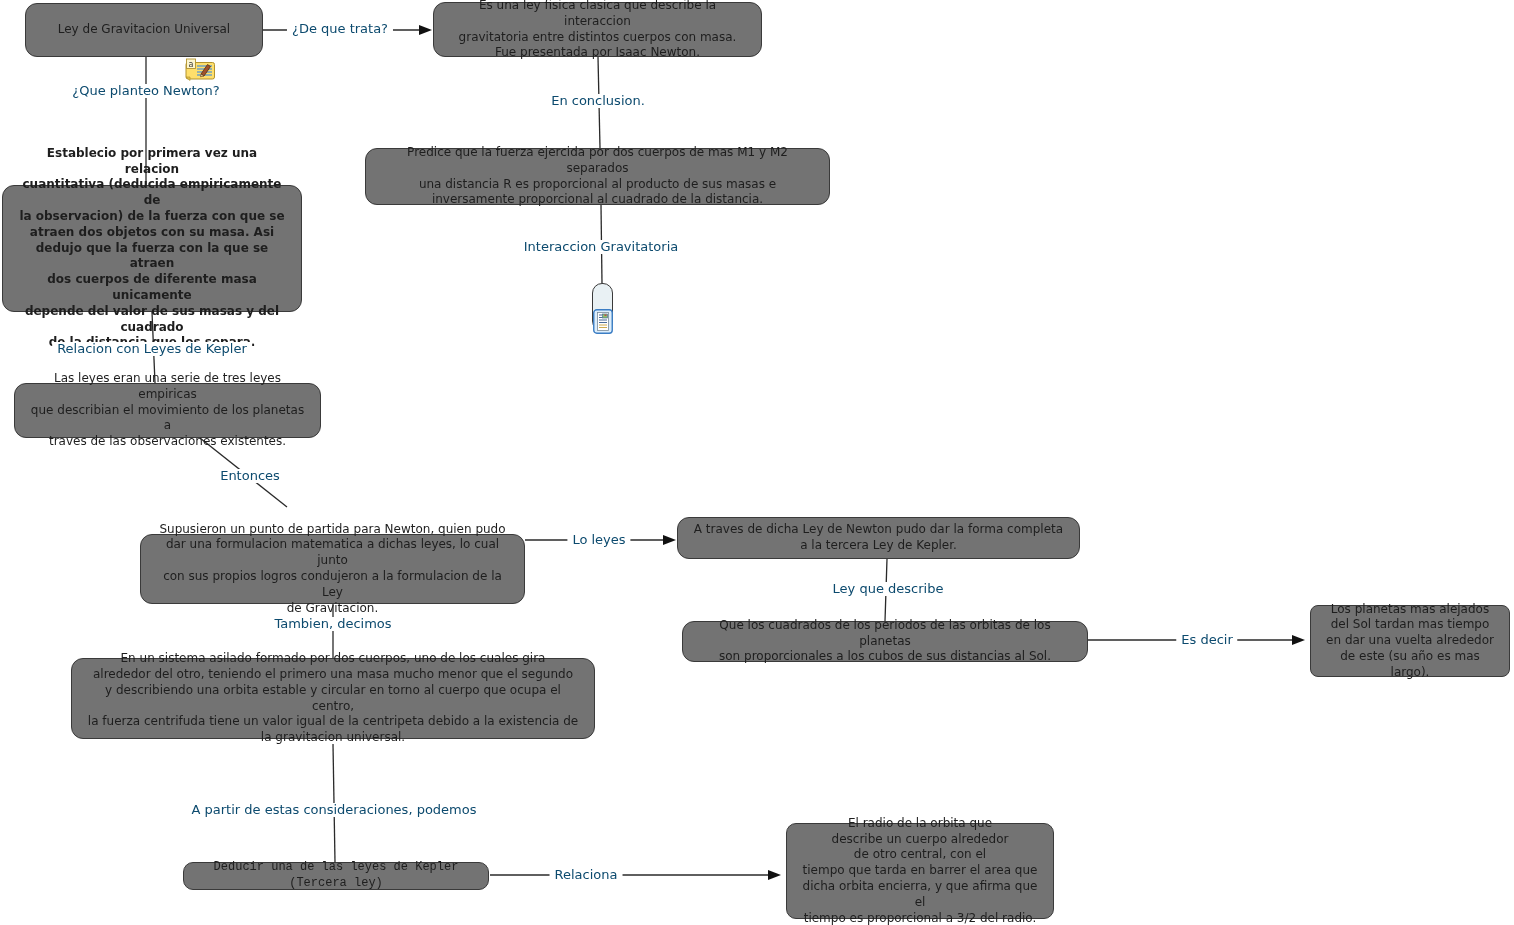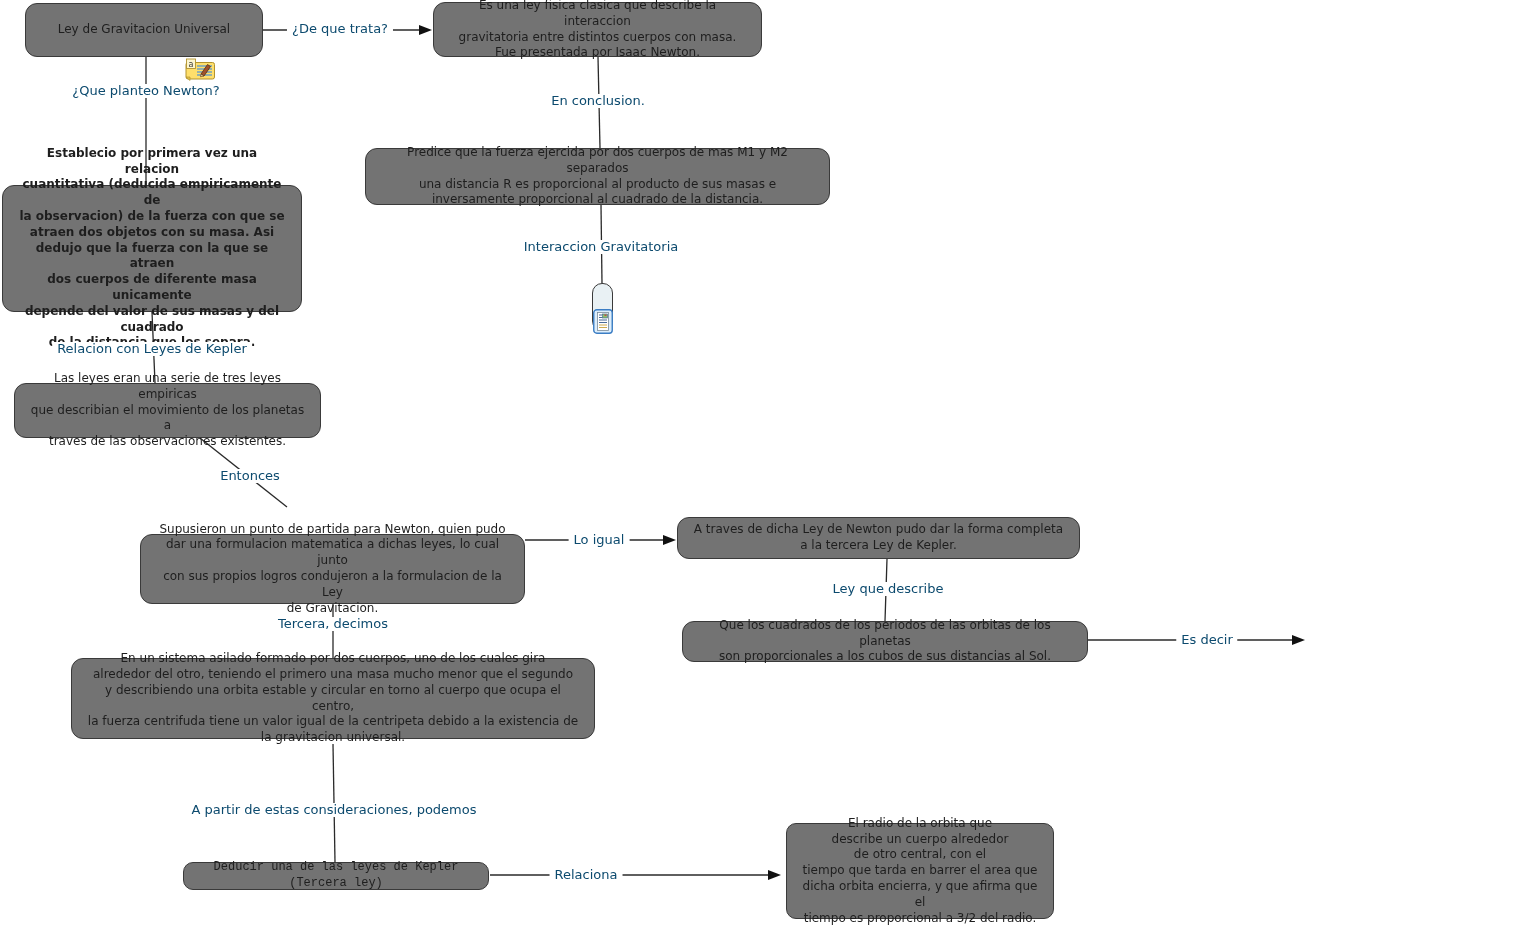--- a/index.html
+++ b/index.html
@@ -75,20 +75,24 @@
 dar una formulacion matematica a dichas leyes, lo cual junto
 con sus propios logros condujeron a la formulacion de la Ley
 de Gravitacion.</div>
 
   <div class="node" style="left:682px;top:621px;width:406px;height:41px;">Que los cuadrados de los periodos de las orbitas de los planetas
 son proporcionales a los cubos de sus distancias al Sol.</div>
 
   <div class="node" style="left:677px;top:517px;width:403px;height:42px;">A traves de dicha Ley de Newton pudo dar la forma completa
 a la tercera Ley de Kepler.</div>
 
+  <div class="node" style="left:1310px;top:605px;width:200px;height:72px;border-radius:8px;">Los planetas mas alejados
+del Sol tardan mas tiempo
+en dar una vuelta alrededor
+de este (su año es mas largo).</div>
 
   <div class="node" style="left:365px;top:148px;width:465px;height:57px;">Predice que la fuerza ejercida por dos cuerpos de mas M1 y M2 separados
 una distancia R es proporcional al producto de sus masas e
 inversamente proporcional al cuadrado de la distancia.</div>
 
   <div class="node" style="left:71px;top:658px;width:524px;height:81px;">En un sistema asilado formado por dos cuerpos, uno de los cuales gira
 alrededor del otro, teniendo el primero una masa mucho menor que el segundo
 y describiendo una orbita estable y circular en torno al cuerpo que ocupa el centro,
 la fuerza centrifuda tiene un valor igual de la centripeta debido a la existencia de
 la gravitacion universal.</div>
@@ -133,27 +137,27 @@
   <div class="link-label" style="left:340px;top:29px;">¿De que trata?</div>
 
   <div class="link-label" style="left:146px;top:91px;">¿Que planteo Newton?</div>
 
   <div class="link-label" style="left:598px;top:101px;">En conclusion.</div>
 
   <div class="link-label" style="left:152px;top:349px;">Relacion con Leyes de Kepler</div>
 
   <div class="link-label" style="left:250px;top:476px;">Entonces</div>
 
-  <div class="link-label" style="left:599px;top:540px;">Lo igual</div>
+  <div class="link-label" style="left:599px;top:540px;">Lo leyes</div>
 
   <div class="link-label" style="left:888px;top:589px;">Ley que describe</div>
 
   <div class="link-label" style="left:1207px;top:640px;">Es decir</div>
 
   <div class="link-label" style="left:601px;top:247px;">Interaccion Gravitatoria</div>
 
-  <div class="link-label" style="left:333px;top:624px;">Tercera, decimos</div>
+  <div class="link-label" style="left:333px;top:624px;">Tambien, decimos</div>
 
   <div class="link-label" style="left:334px;top:810px;">A partir de estas consideraciones, podemos</div>
 
   <div class="link-label" style="left:586px;top:875px;">Relaciona</div>
 
 </div>
 
 </body></html>

